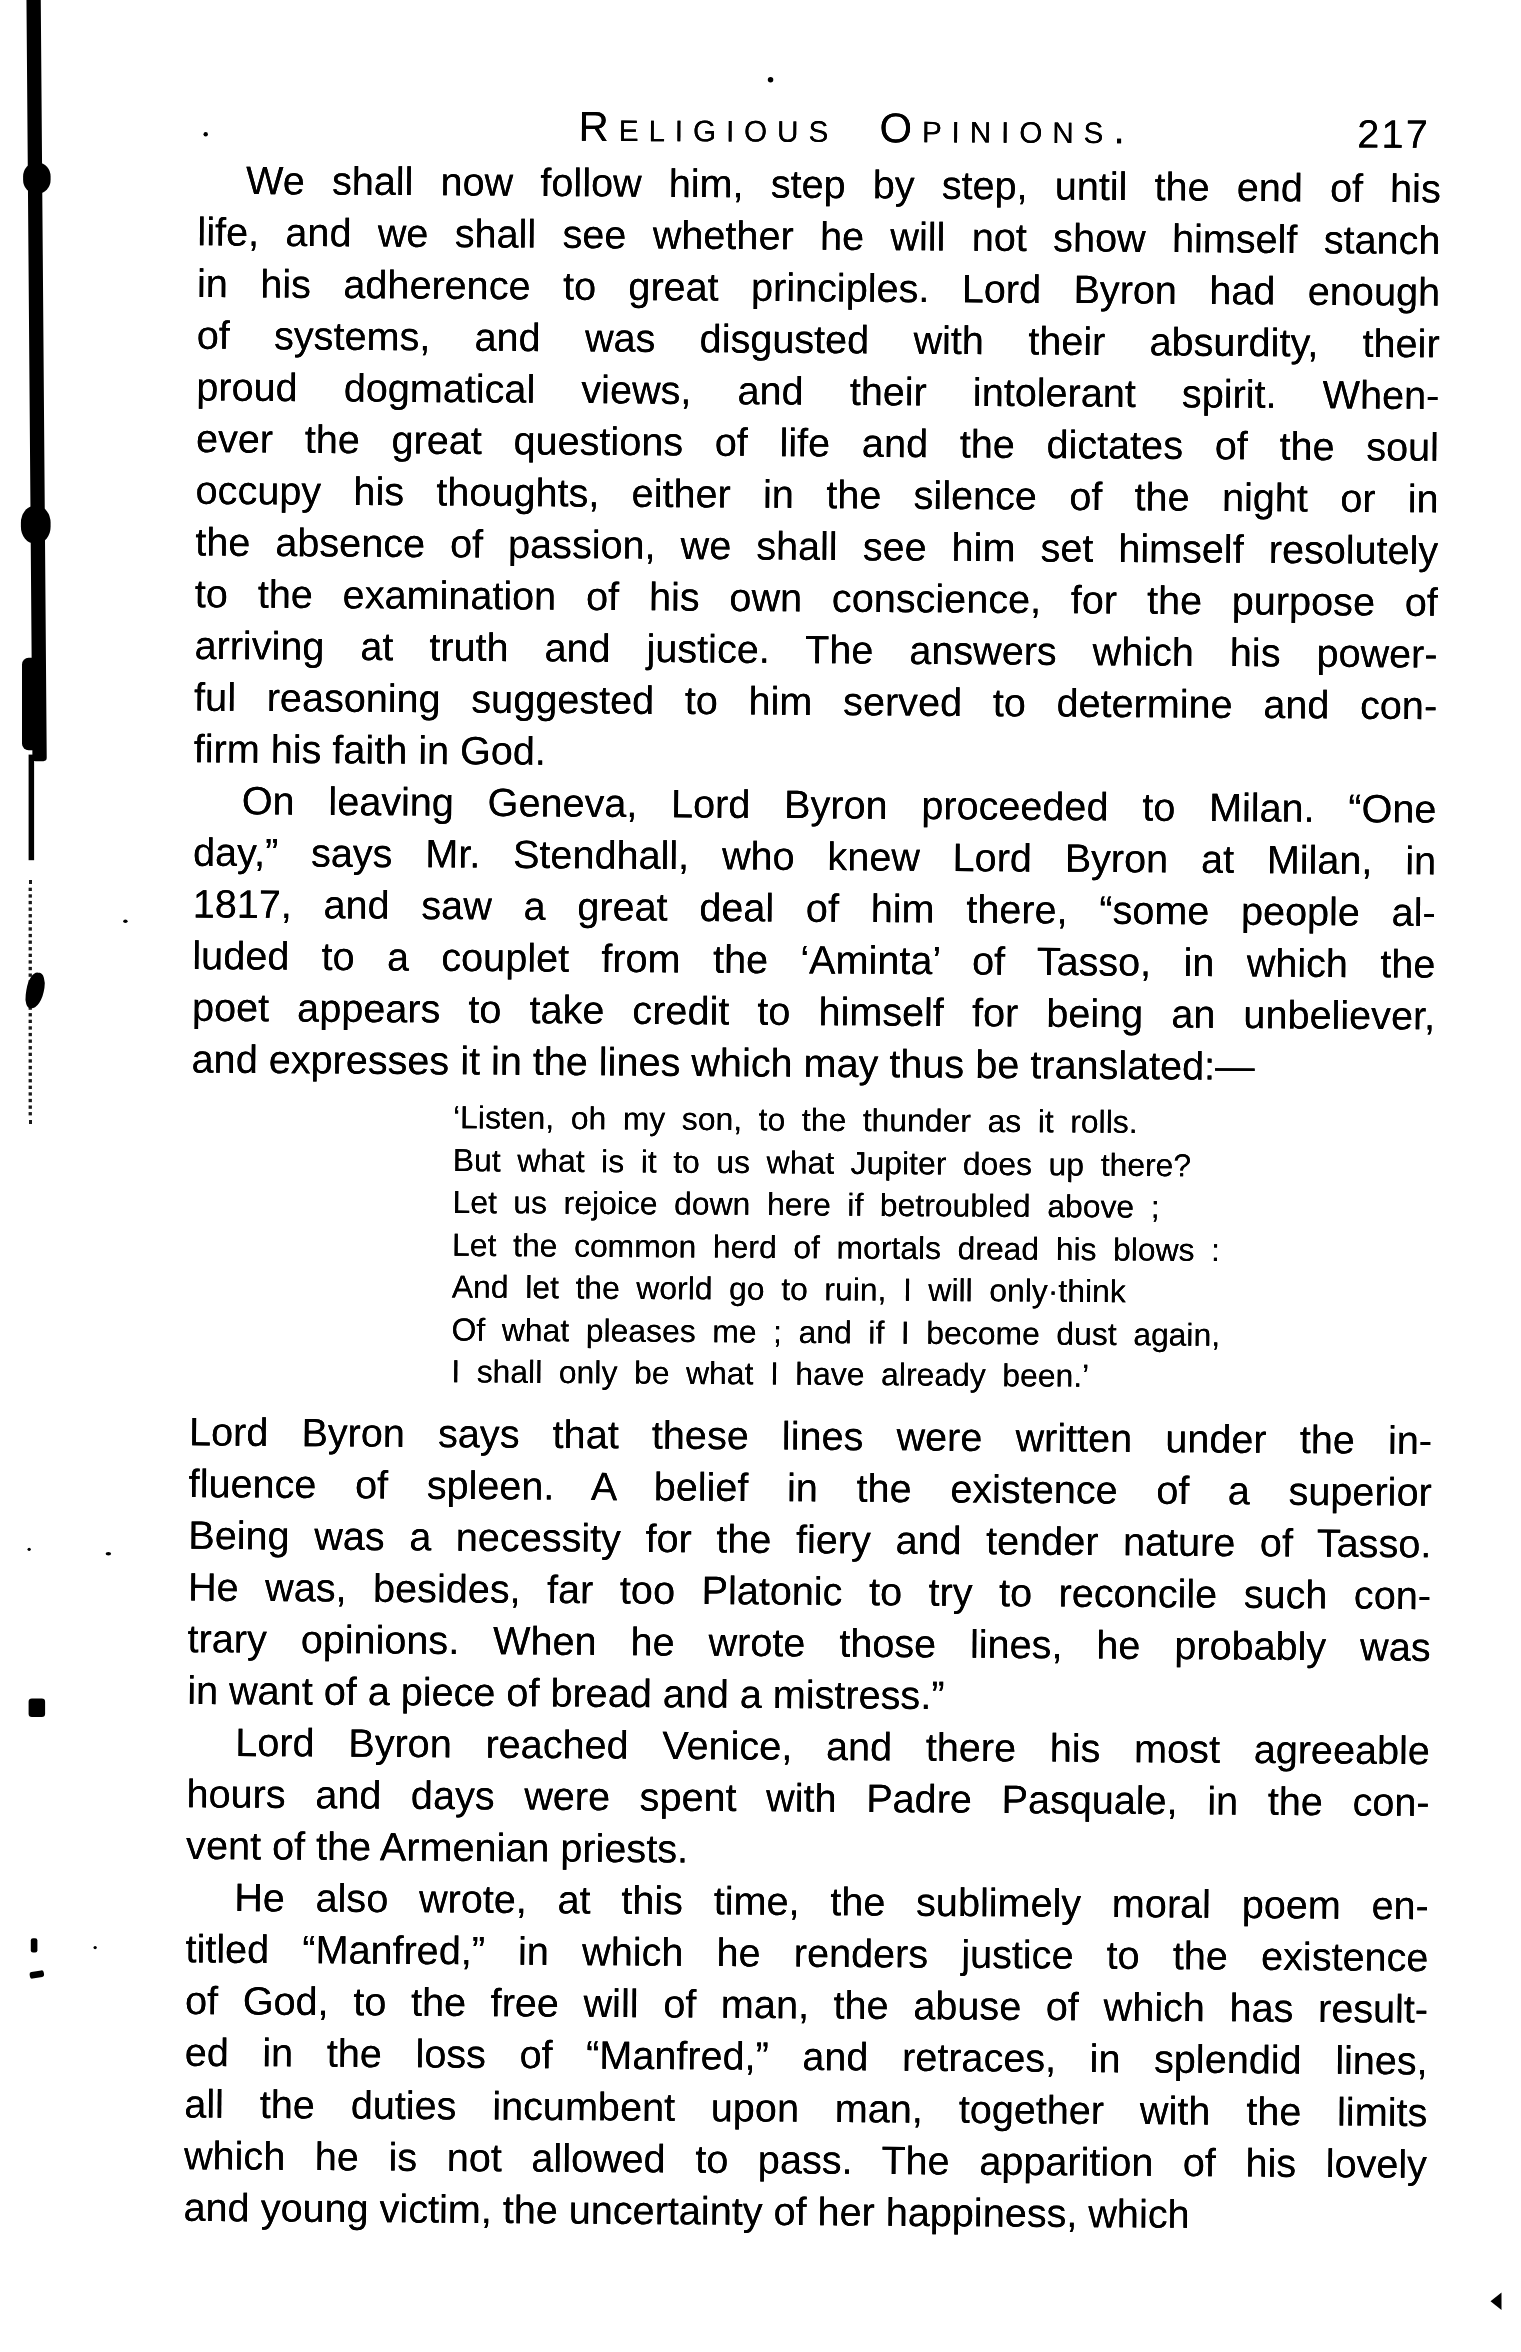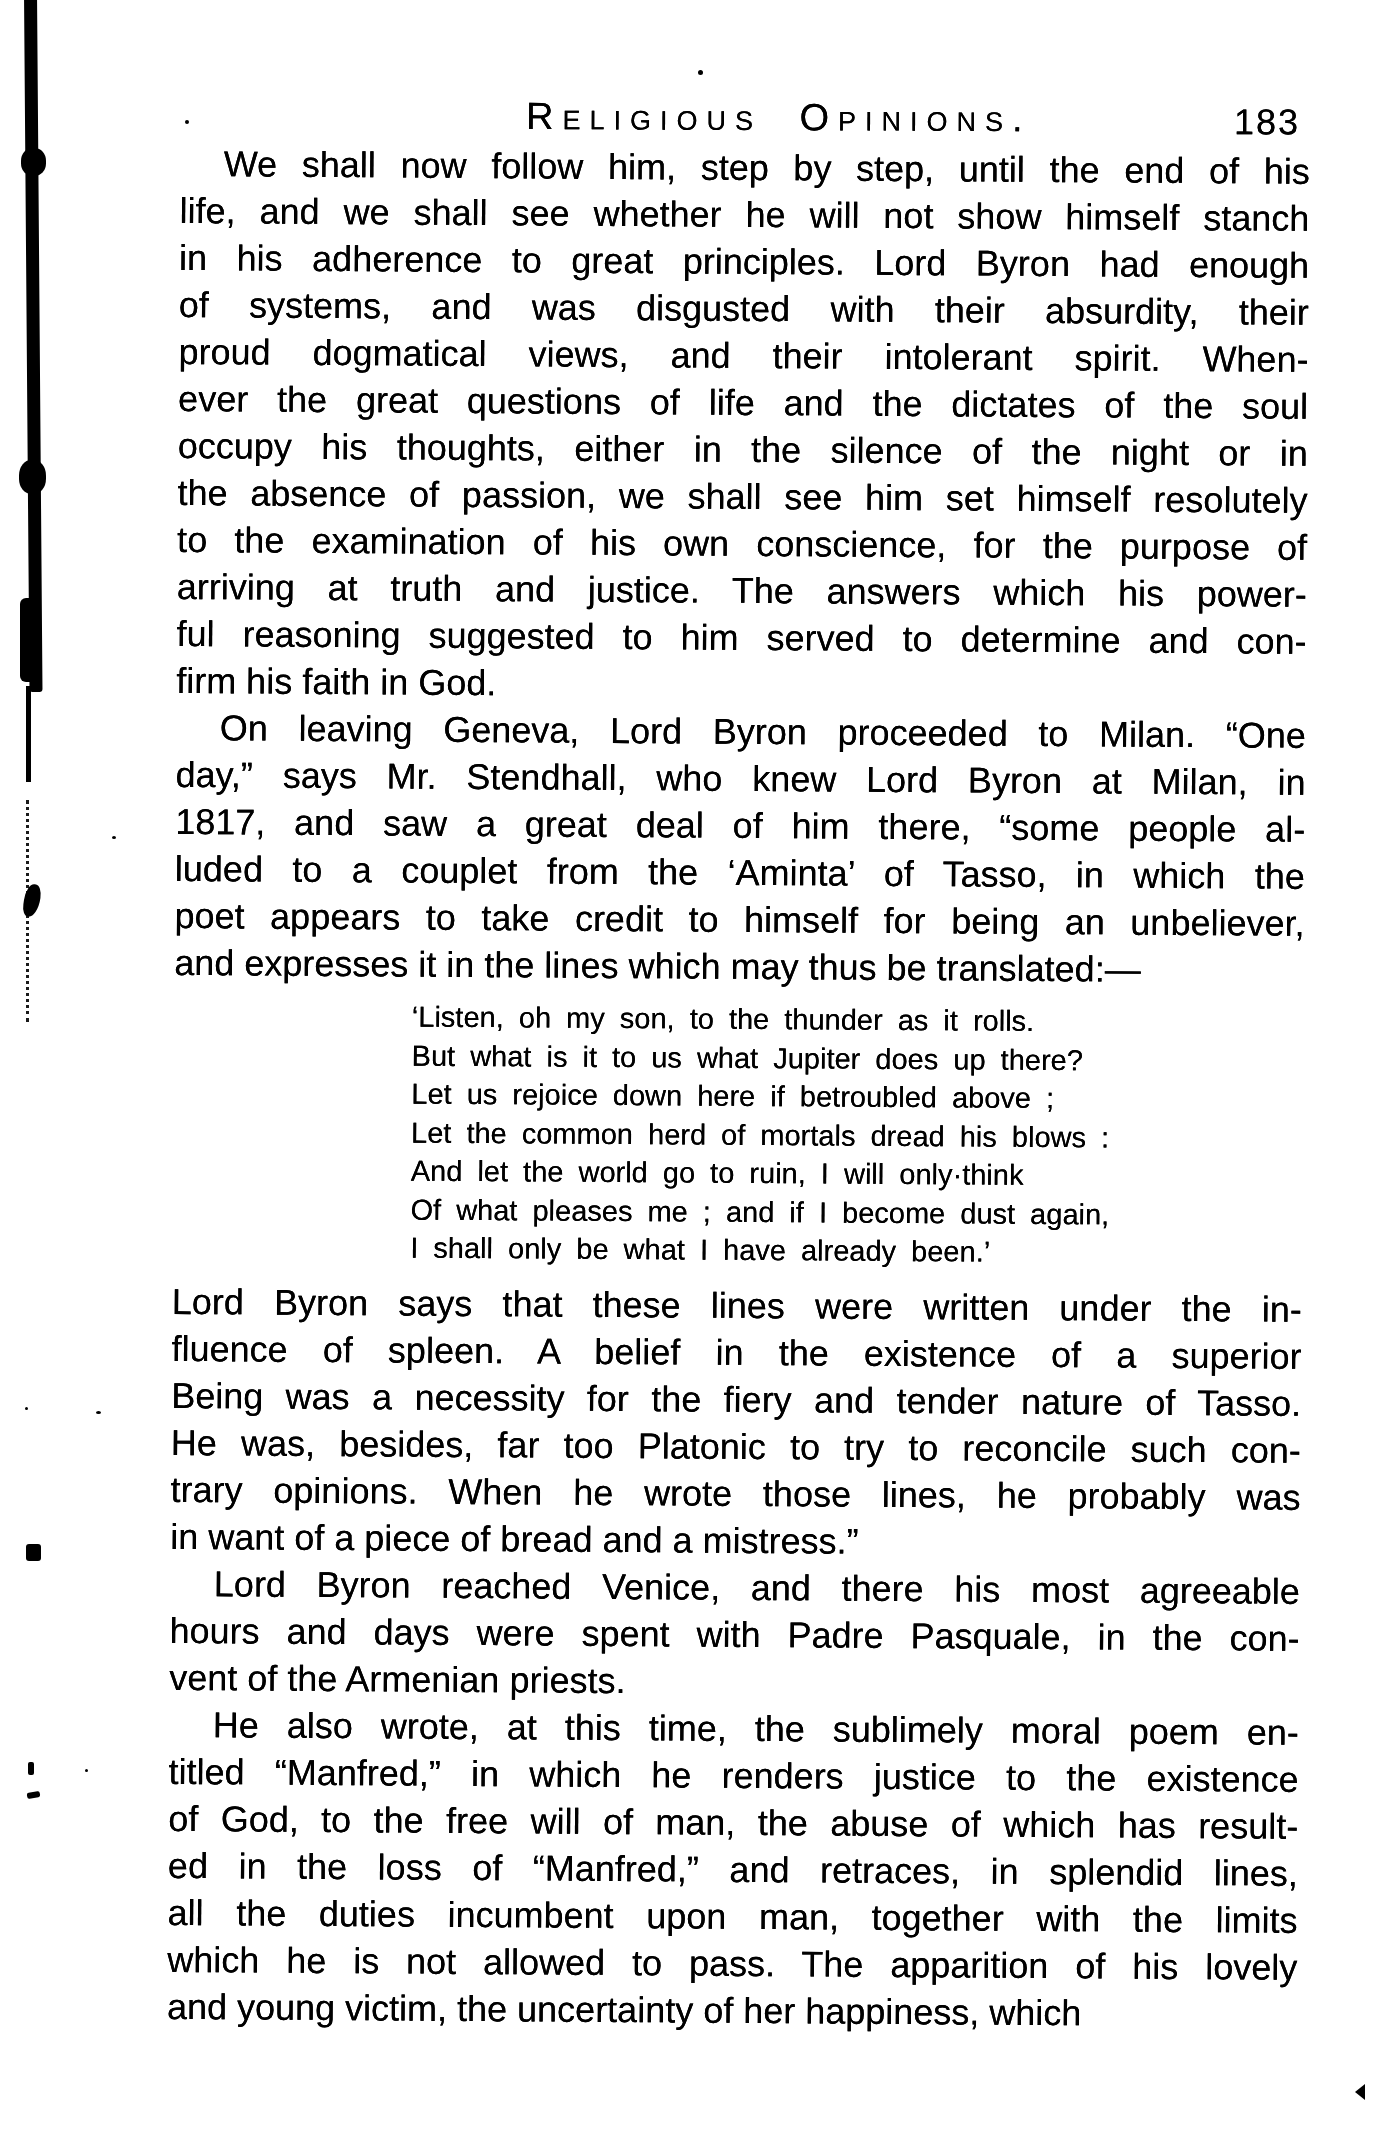--- a/index.html
+++ b/index.html
@@ -125,21 +125,21 @@
   <div class="artifact speck speck-1"></div>
   <div class="artifact speck speck-2"></div>
   <div class="artifact speck speck-3"></div>
   <div class="artifact speck speck-4"></div>
   <div class="artifact speck speck-5"></div>
   <div class="artifact speck speck-6"></div>
   <div class="artifact triangle-br"></div>
 
   <div class="header">
     <div class="title">Religious Opinions.</div>
-    <div class="pagenum">183</div>
+    <div class="pagenum">217</div>
   </div>
 
   <div class="content">
     <div class="para indent">
         <div class="line">We shall now follow him, step by step, until the end of his</div>
         <div class="line">life, and we shall see whether he will not show himself stanch</div>
         <div class="line">in his adherence to great principles.  Lord Byron had enough</div>
         <div class="line">of systems, and was disgusted with their absurdity, their</div>
         <div class="line">proud dogmatical views, and their intolerant spirit.  When-</div>
         <div class="line">ever the great questions of life and the dictates of the soul</div>

